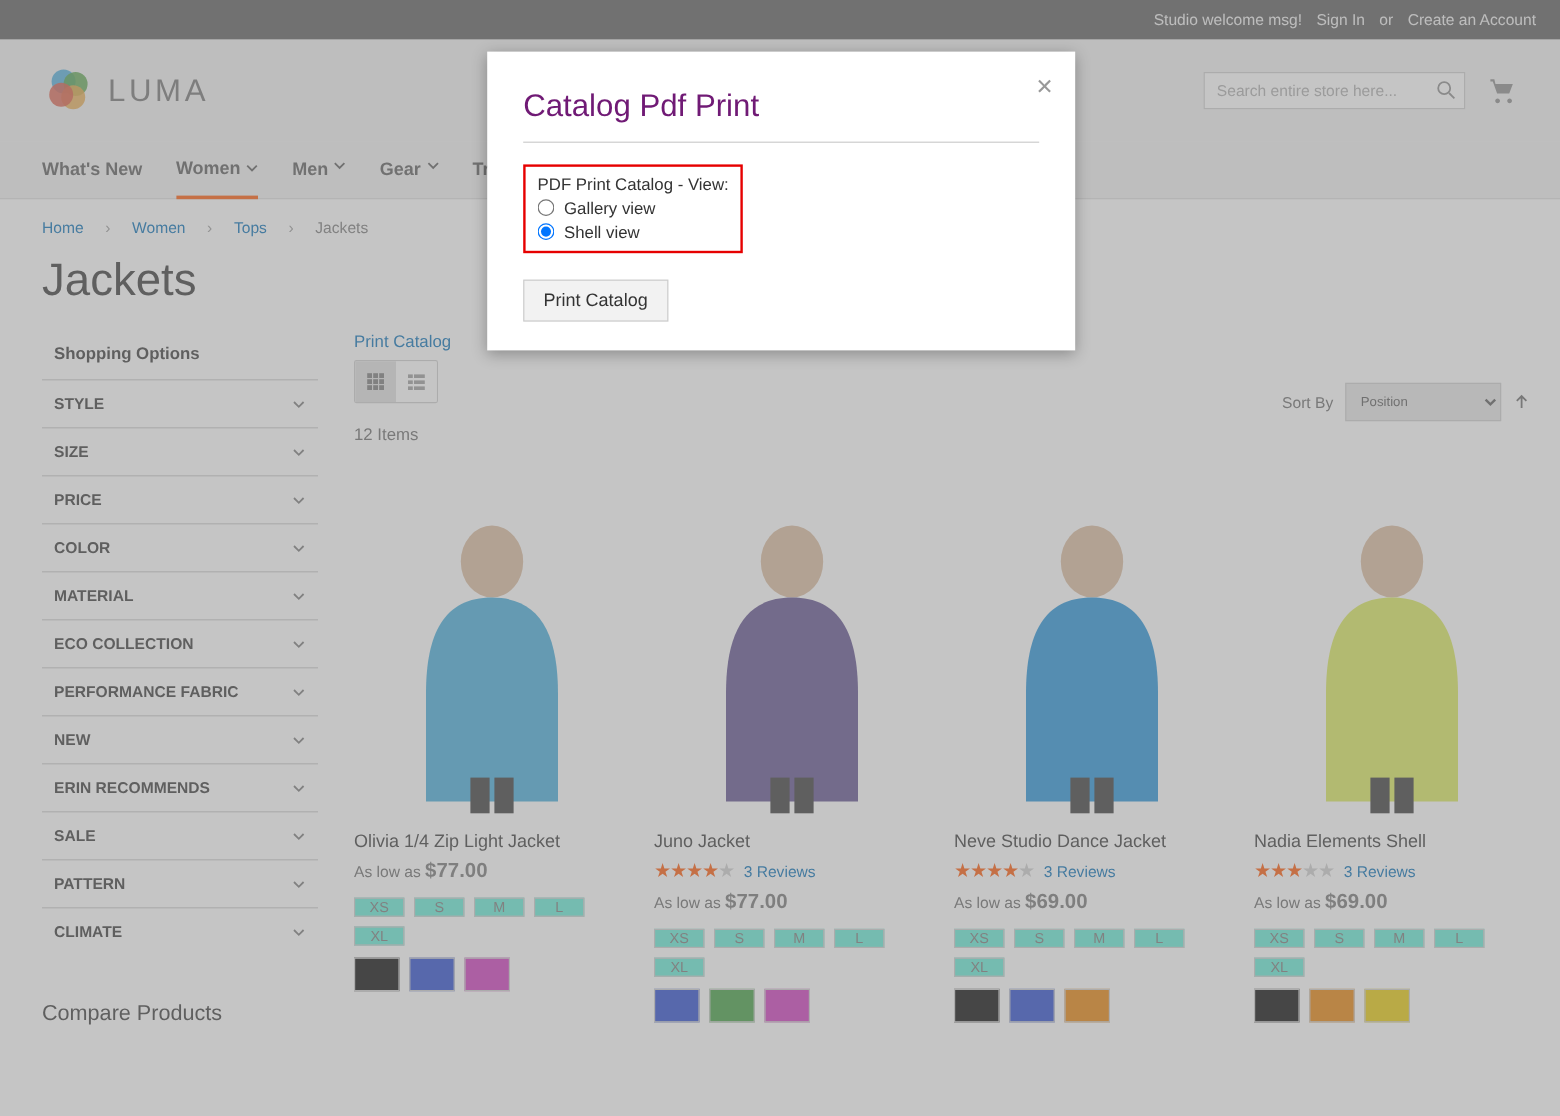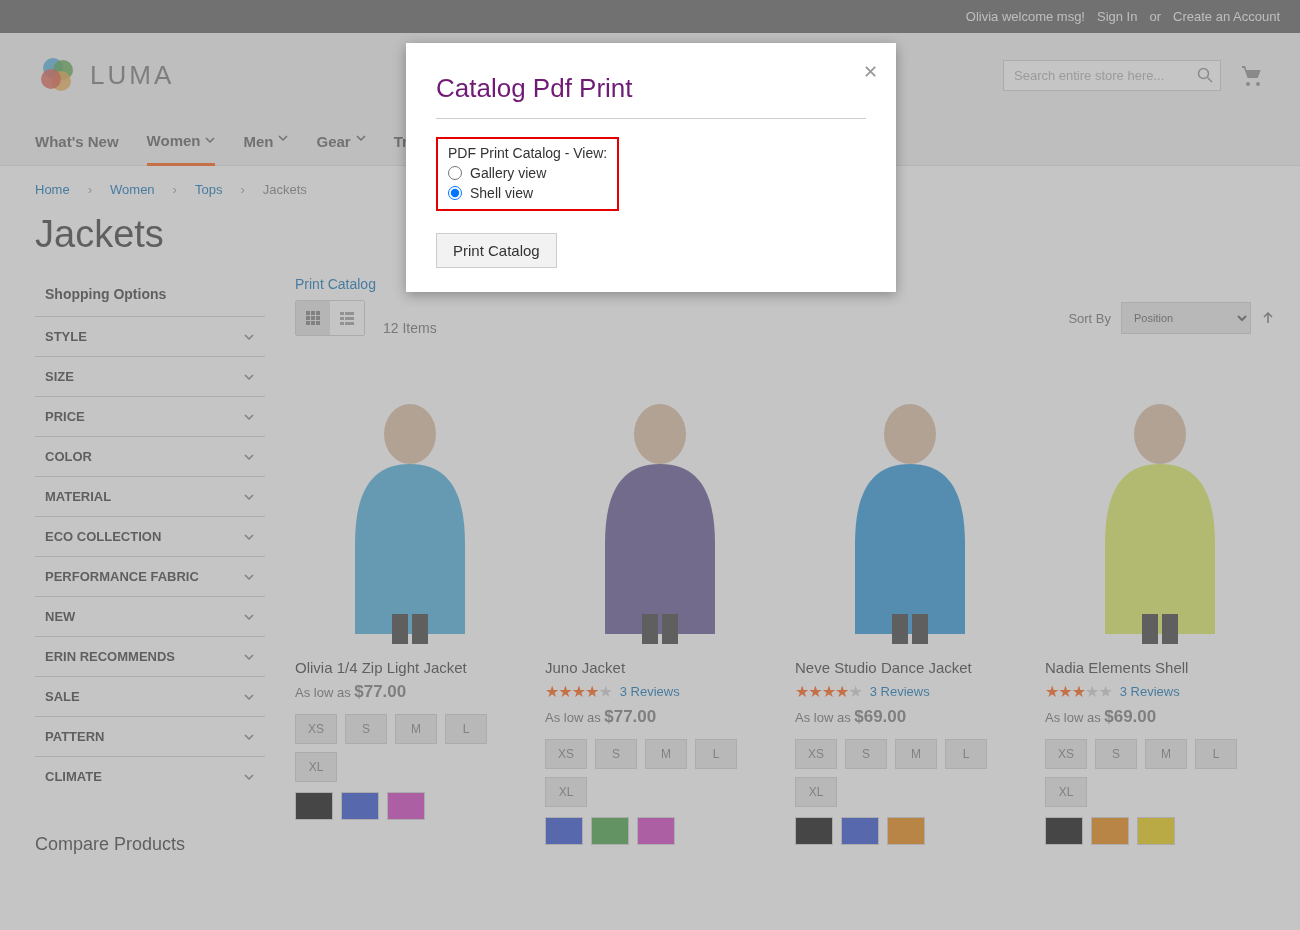--- a/index.html
+++ b/index.html
@@ -25,59 +25,59 @@
 .breadcrumbs .current { color: #777; }
 .page-title { font-size: 38px; font-weight: 300; padding: 0 35px 20px; color: #333; }
 .main { display: flex; padding: 0 35px; gap: 30px; }
 .sidebar { width: 230px; flex-shrink: 0; }
 .sidebar-title { font-weight: 600; font-size: 14px; padding: 10px 10px 14px; }
 .filter-item { display: flex; justify-content: space-between; align-items: center; padding: 12px 10px; border-top: 1px solid #ccc; font-size: 13px; font-weight: 600; text-transform: uppercase; cursor: pointer; }
 .compare-title { font-weight: 400; font-size: 18px; padding-top: 38px; padding-left: 0px; color: #333; }
 .content { flex: 1; }
 .toolbar-top { display: flex; justify-content: space-between; align-items: center; margin-top: 8px; }
 .print-link { color: #006bb4; font-size: 14px; margin-bottom: 8px; display: block; }
-.toolbar-left { display: flex; align-items: flex-end; gap: 18px; }
+.toolbar-left { display: flex; align-items: flex-start; gap: 18px; flex-direction: column; }
 .view-modes { display: flex; border: 1px solid #ccc; border-radius: 2px; overflow: hidden; }
 .view-mode { width: 34px; height: 34px; display: flex; align-items: center; justify-content: center; background: #fff; cursor: pointer; }
 .view-mode.active { background: #dedede; }
 .item-count { font-size: 14px; color: #666; }
 .toolbar-right { display: flex; align-items: center; gap: 10px; font-size: 13px; color: #666; }
 .sort-select { height: 32px; width: 130px; border: 1px solid #ccc; padding: 0 8px; font-size: 11px; color: #555; background: #e5e5e5; }
 .sort-arrow { width: 14px; height: 14px; color: #666; }
 .products { display: flex; gap: 20px; margin-top: 40px; }
 .product { width: 230px; }
 .product-img { width: 230px; height: 275px; background: #fff; display: flex; align-items: center; justify-content: center; }
 .product-name { font-size: 15px; color: #333; margin-top: 8px; margin-bottom: 6px; }
 .stars { display: flex; align-items: center; gap: 8px; font-size: 13px; margin-bottom: 6px; }
 .star-row { color: #ff5501; font-size: 16px; letter-spacing: -1px; }
 .star-row .grey { color: #ccc; }
 .reviews-link { color: #006bb4; font-size: 13px; }
 .price-line { font-size: 13px; color: #666; margin-bottom: 12px; }
 .price-line .price { font-size: 17px; font-weight: 600; color: #737373; }
 .swatches { display: flex; flex-wrap: wrap; gap: 8px; }
-.swatch { width: 42px; height: 30px; border: 1px solid #ccc; display: flex; align-items: center; justify-content: center; font-size: 12px; color: #777; background: #e5e5e5; }
+.swatch { width: 42px; height: 16px; border: 1px solid #ccc; display: flex; align-items: center; justify-content: center; font-size: 12px; color: #777; background: #5eead4; }
 .color-swatches { display: flex; gap: 8px; margin-top: 10px; }
 .color-sw { width: 38px; height: 28px; border: 1px solid #ccc; }
 
 
 .overlay { position: absolute; inset: 0; background: rgba(140,140,140,0.5); }
 .modal { position: absolute; top: 43px; left: 406px; width: 490px; background: #fff; box-shadow: 0 3px 12px rgba(0,0,0,0.3); padding: 30px 30px 24px; }
 .modal-title { font-size: 26px; font-weight: 300; color: #701a75; border-bottom: 1px solid #ccc; padding-bottom: 14px; margin-bottom: 18px; }
 .modal-close { position: absolute; top: 18px; right: 18px; color: #999; cursor: pointer; font-size: 18px; }
 .modal-body .highlight-box { border: 2px solid #e60000; padding: 6px 10px 8px; margin-bottom: 22px; display: inline-block; min-width: 176px; }
 .modal-body .radio-label { font-size: 14px; color: #333; margin-bottom: 4px; }
 .modal-body .radio-row { display: flex; align-items: center; gap: 8px; font-size: 14px; color: #333; margin-top: 4px; }
 .modal-body input[type="radio"] { width: 14px; height: 14px; }
 .modal-btn { padding: 8px 16px; background: #f2f2f2; border: 1px solid #ccc; font-size: 15px; font-weight: 500; cursor: pointer; color: #333; }
 </style>
 </head>
 <body>
 
 <div class="topbar">
-  <span>Olivia welcome msg!</span>
+  <span>Studio welcome msg!</span>
   <span>Sign In</span>
   <span>or</span>
   <span>Create an Account</span>
 </div>
 
 <div class="header">
   <div class="logo">
     <div class="logo-mark">
       <svg viewBox="0 0 45 45" width="45" height="45">
         <circle cx="18" cy="15" r="10" fill="#33a0d6" opacity="0.85"></circle>

